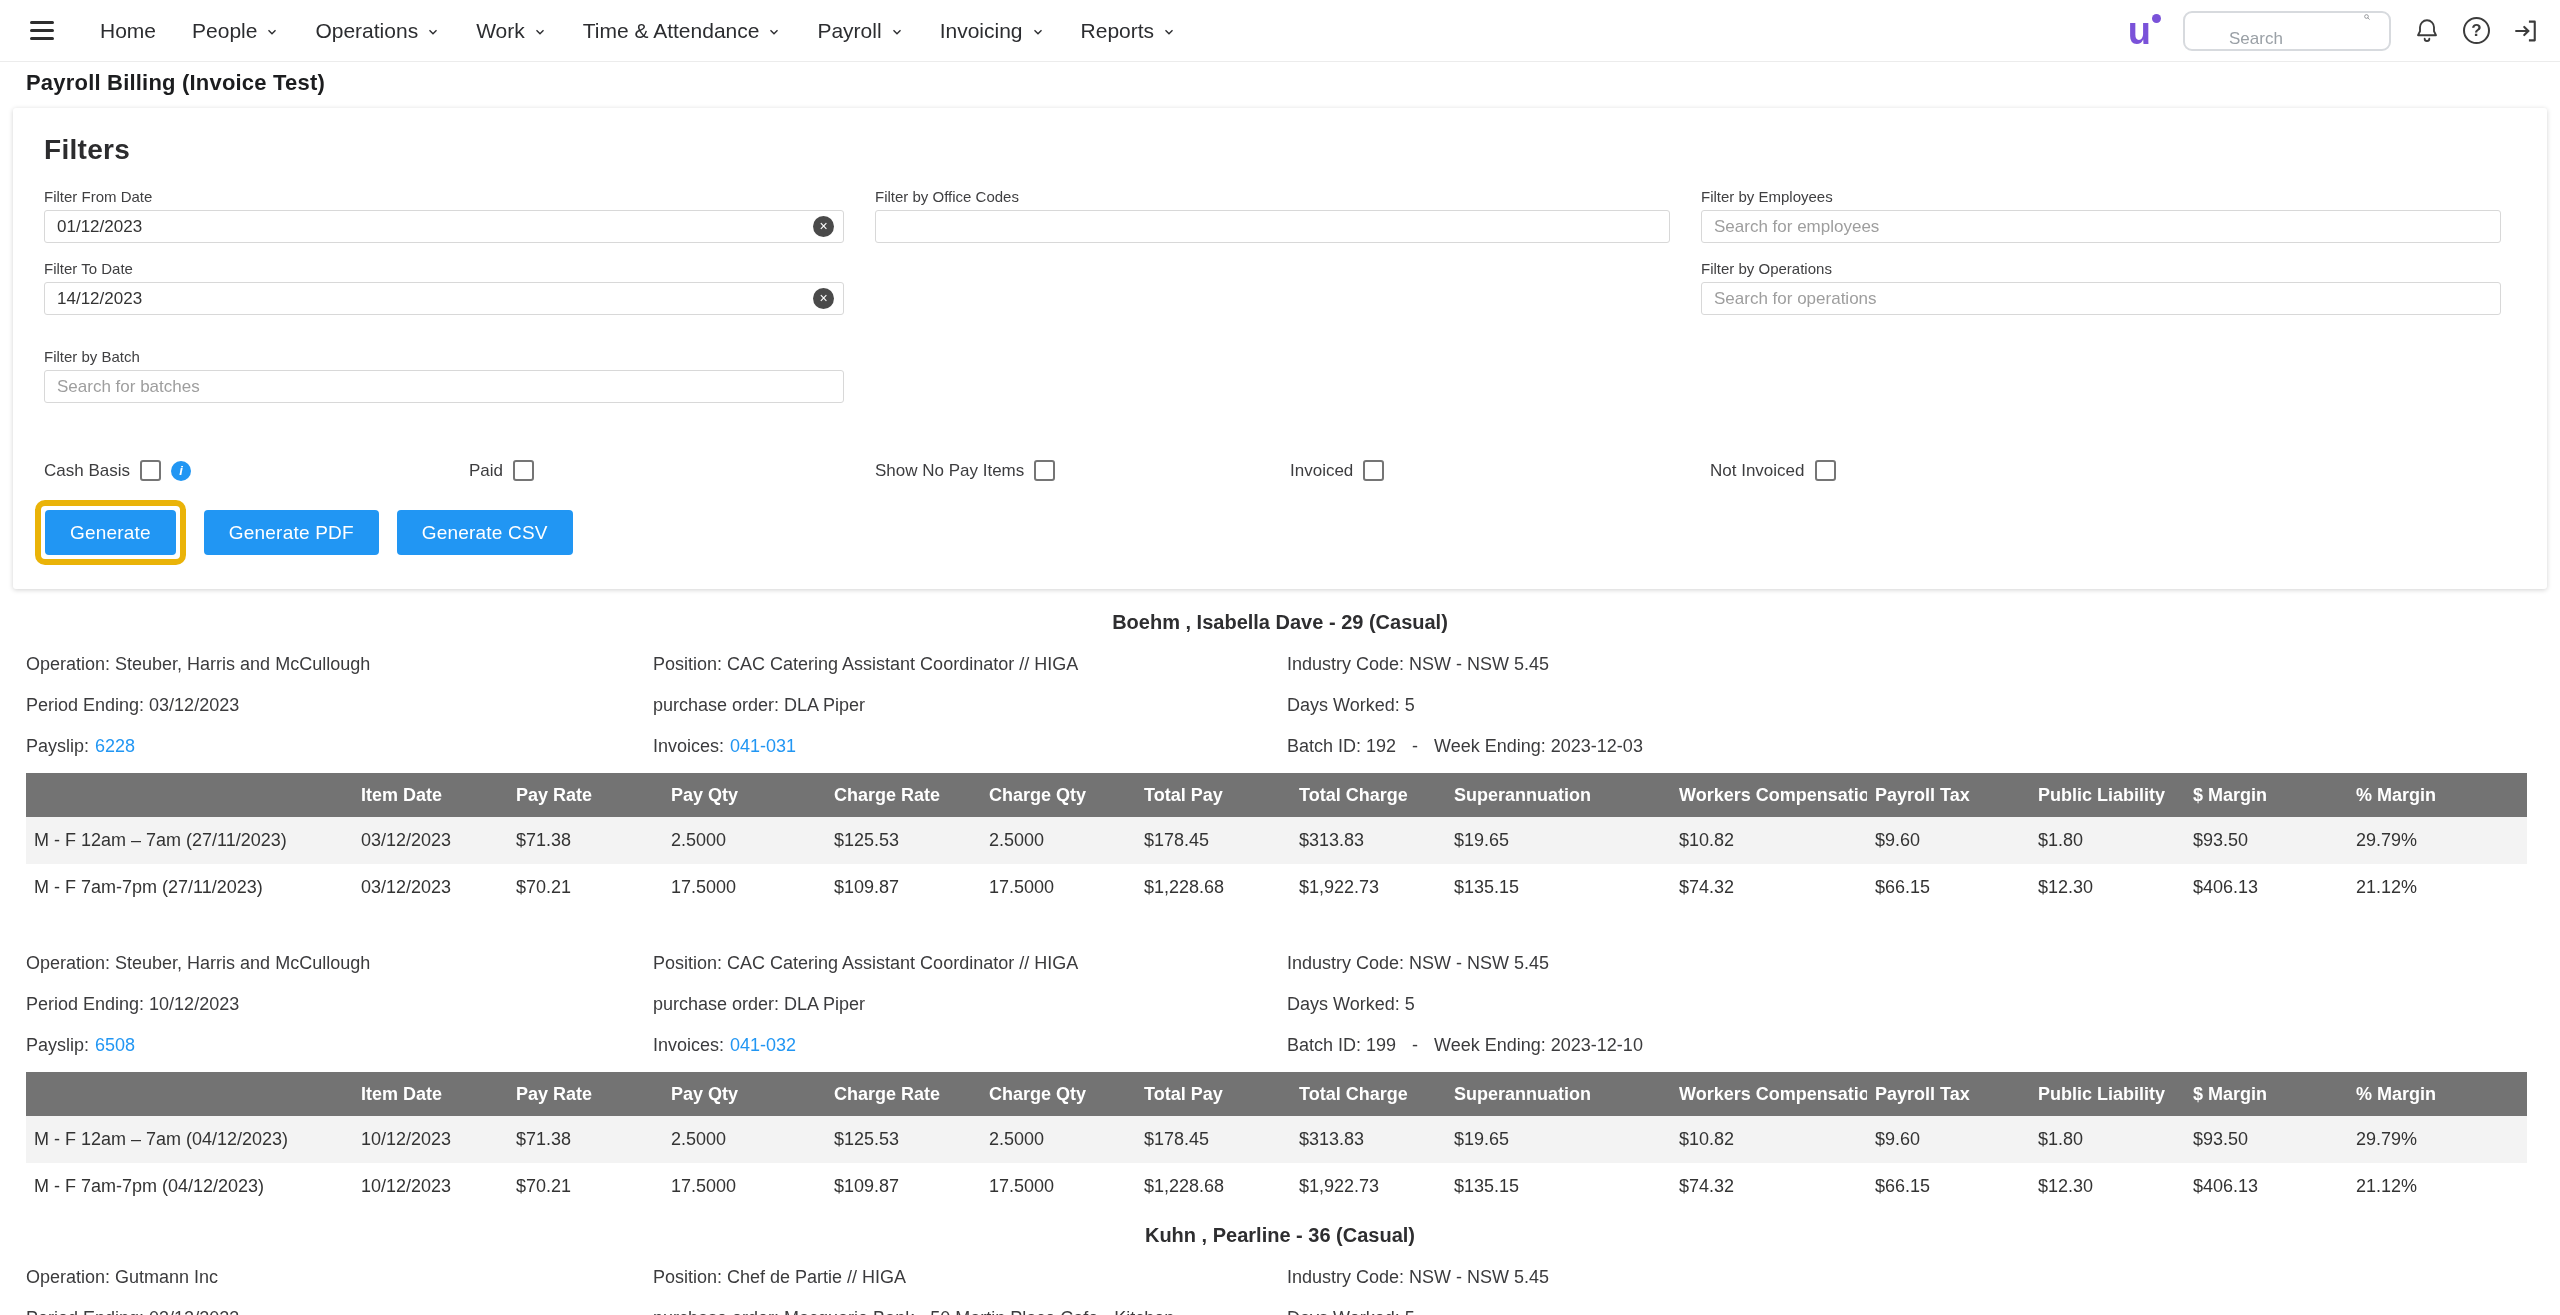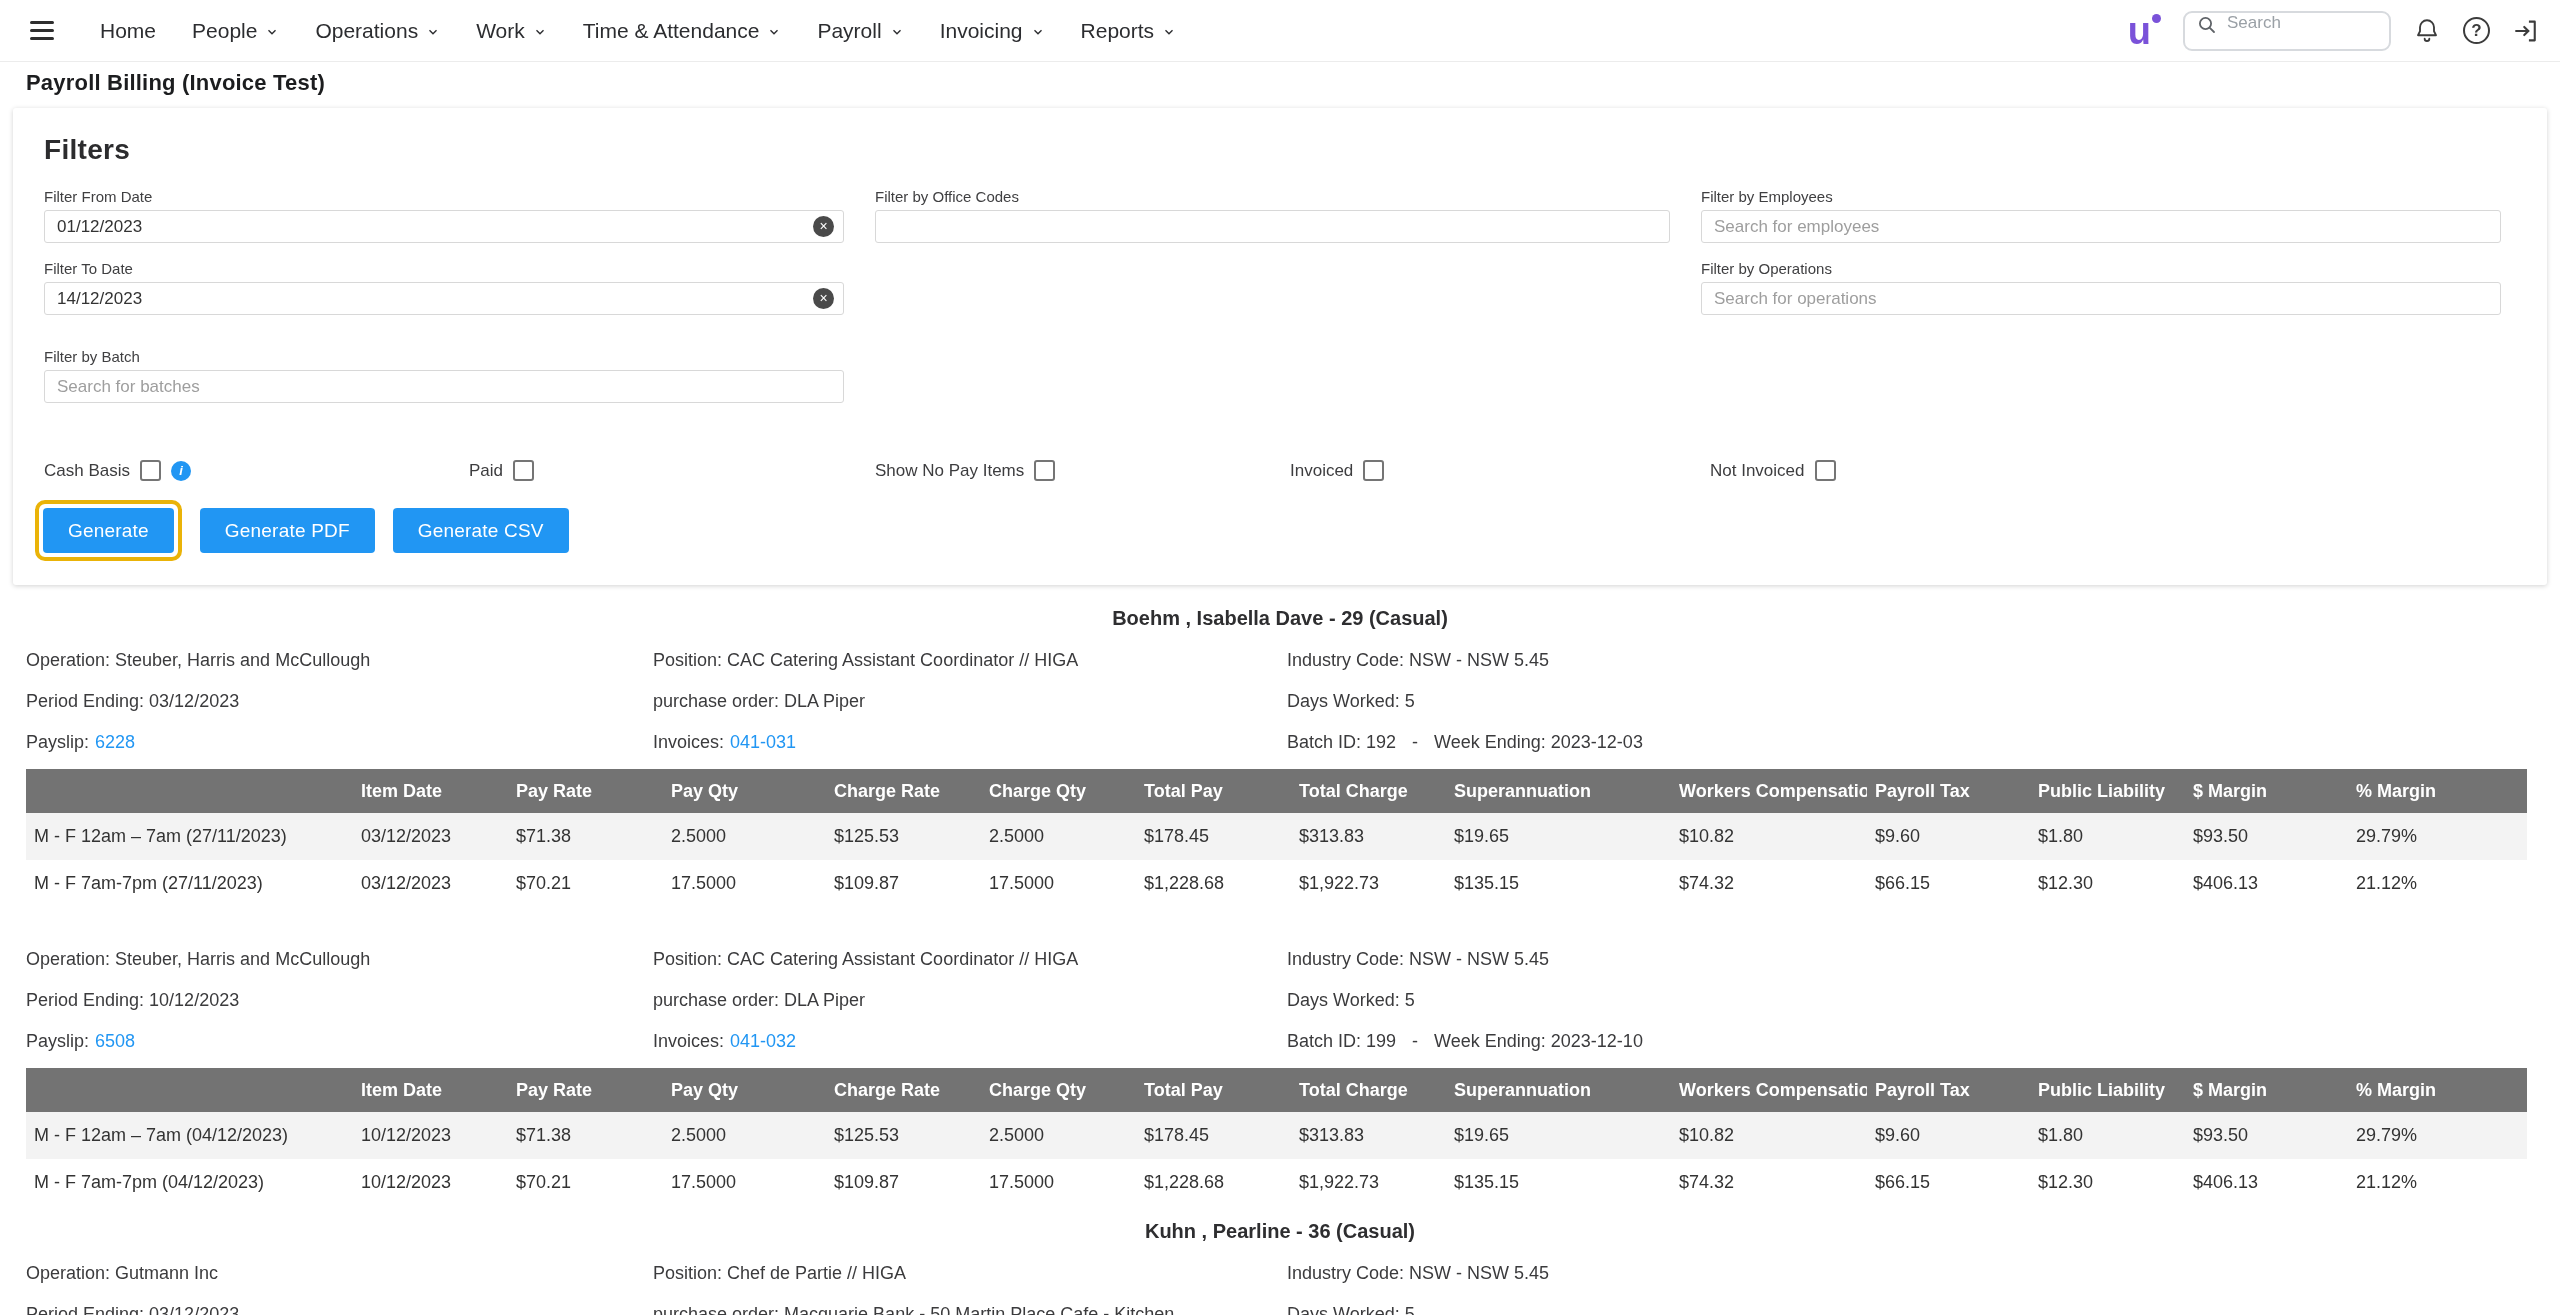--- a/index.html
+++ b/index.html
@@ -22,21 +22,21 @@
     padding: 0 20px 0 26px;
   }
   .hamburger { display: inline-flex; flex-direction: column; gap: 5px; cursor: pointer; padding: 4px; }
   .hamburger span { display: block; width: 24px; height: 3px; background: #2e2e2e; border-radius: 2px; }
   .nav-items { display: flex; list-style: none; gap: 36px; margin-left: 42px; }
   .nav-item { display: flex; align-items: center; gap: 8px; font-size: 21px; color: #2c2d30; cursor: pointer; white-space: nowrap; }
   .nav-item svg { margin-top: 3px; }
   .nav-right { margin-left: auto; display: flex; align-items: center; gap: 22px; }
   .logo { position: relative; font-size: 38px; font-weight: 700; color: #7a52d9; line-height: 1; padding-right: 10px; }
   .logo .logo-dot { position: absolute; top: 2px; right: 0; width: 9px; height: 9px; border-radius: 50%; background: #7a52d9; }
-  .search-box { display: flex; align-items: flex-start; gap: 8px; width: 208px; height: 40px; border: 2px solid #d7dade; border-radius: 9px; padding: 0 10px; background: #fff; }
+  .search-box { display: flex; align-items: flex-end; gap: 8px; width: 208px; height: 40px; border: 2px solid #d7dade; border-radius: 9px; padding: 0 10px; background: #fff; flex-direction: column; }
   .search-box input { border: none; outline: none; width: 150px; font-size: 17px; font-family: inherit; color: #444; background: transparent; }
   .search-box input::placeholder { color: #9aa0a6; }
   .icon-btn { display: inline-flex; align-items: center; justify-content: center; cursor: pointer; }
   .circle-icon { width: 27px; height: 27px; border: 2px solid #3c3c3c; border-radius: 50%; color: #3c3c3c; font-size: 17px; font-weight: 700; display: inline-flex; align-items: center; justify-content: center; cursor: pointer; }
 
   
   .page-title { margin: 8px 0 0 26px; font-size: 22px; font-weight: 700; color: #1c1d1f; letter-spacing: 0.2px; }
 
   
   .filters-card {
@@ -69,21 +69,21 @@
   .cb-group { position: absolute; top: 0; display: flex; align-items: center; gap: 10px; font-size: 17px; color: #3d3d3f; }
   .checkbox { width: 21px; height: 21px; border: 2px solid #757575; border-radius: 3px; background: #fff; cursor: pointer; flex: none; }
   .info-icon { width: 20px; height: 20px; border-radius: 50%; background: #2196f3; color: #fff; font-size: 13px; font-weight: 700; font-style: italic; display: inline-flex; align-items: center; justify-content: center; cursor: pointer; }
 
   .buttons-row { display: flex; align-items: center; gap: 18px; margin-top: 16px; }
   .btn {
     background: #2196f3; color: #fff; border: none; border-radius: 4px;
     height: 45px; padding: 0 25px; font-size: 19px; font-family: inherit;
     letter-spacing: 0.2px; cursor: pointer;
   }
-  .highlight-wrap { border: 4px solid #eab308; border-radius: 10px; padding: 4px; margin-left: -9px; display: inline-block; }
+  .highlight-wrap { border: 6px solid #eab308; border-radius: 10px; padding: 4px; margin-left: -9px; display: inline-block; }
 
   
   .employee-heading { text-align: center; font-size: 20px; font-weight: 700; color: #2e2e30; margin-top: 22px; }
   .detail-grid {
     display: grid; grid-template-columns: 627px 634px 1fr;
     row-gap: 20px;
     padding: 0 33px 0 26px;
     font-size: 18px; color: #3b3b3d;
     margin-top: 20px;
   }

